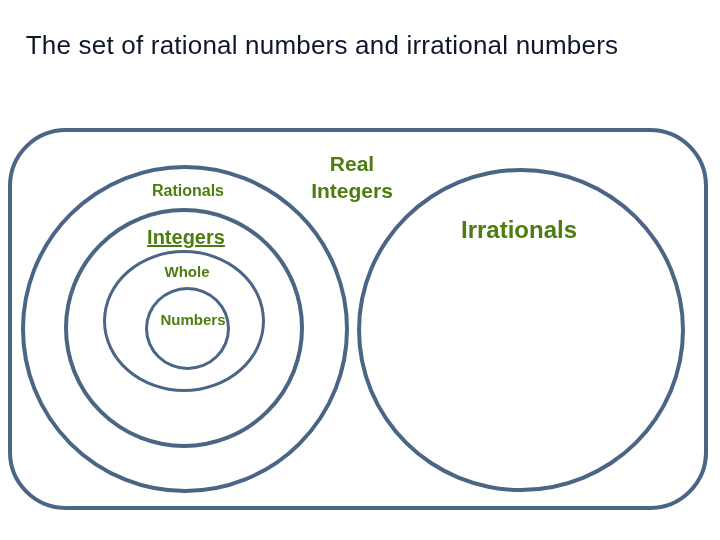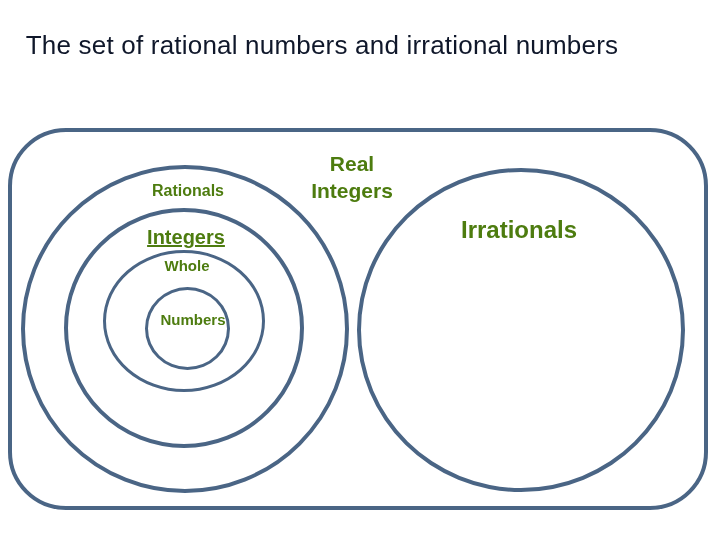--- a/index.html
+++ b/index.html
@@ -56,21 +56,21 @@
   }
   .lbl-real {
     left: 292px;
     top: 150px;
     width: 120px;
     font-size: 21px;
     line-height: 27px;
   }
   .lbl-rationals   { left: 106px; top: 182px; width: 164px; font-size: 16px; }
   .lbl-integers    { left: 104px; top: 226px; width: 164px; font-size: 20px; text-decoration: underline; }
-  .lbl-whole       { left: 135px; top: 257px; width: 104px; font-size: 15px; }
+  .lbl-whole       { left: 135px; top: 263px; width: 104px; font-size: 15px; }
   .lbl-natural     { left: 141px; top: 311px; width: 104px; font-size: 15px; }
   .lbl-irrationals { left: 437px; top: 216px; width: 164px; font-size: 24px; }
 </style>
 </head>
 <body>
 
 <div class="slide">
 
   <div class="title">
     <div>The set of rational numbers and irrational numbers</div>

